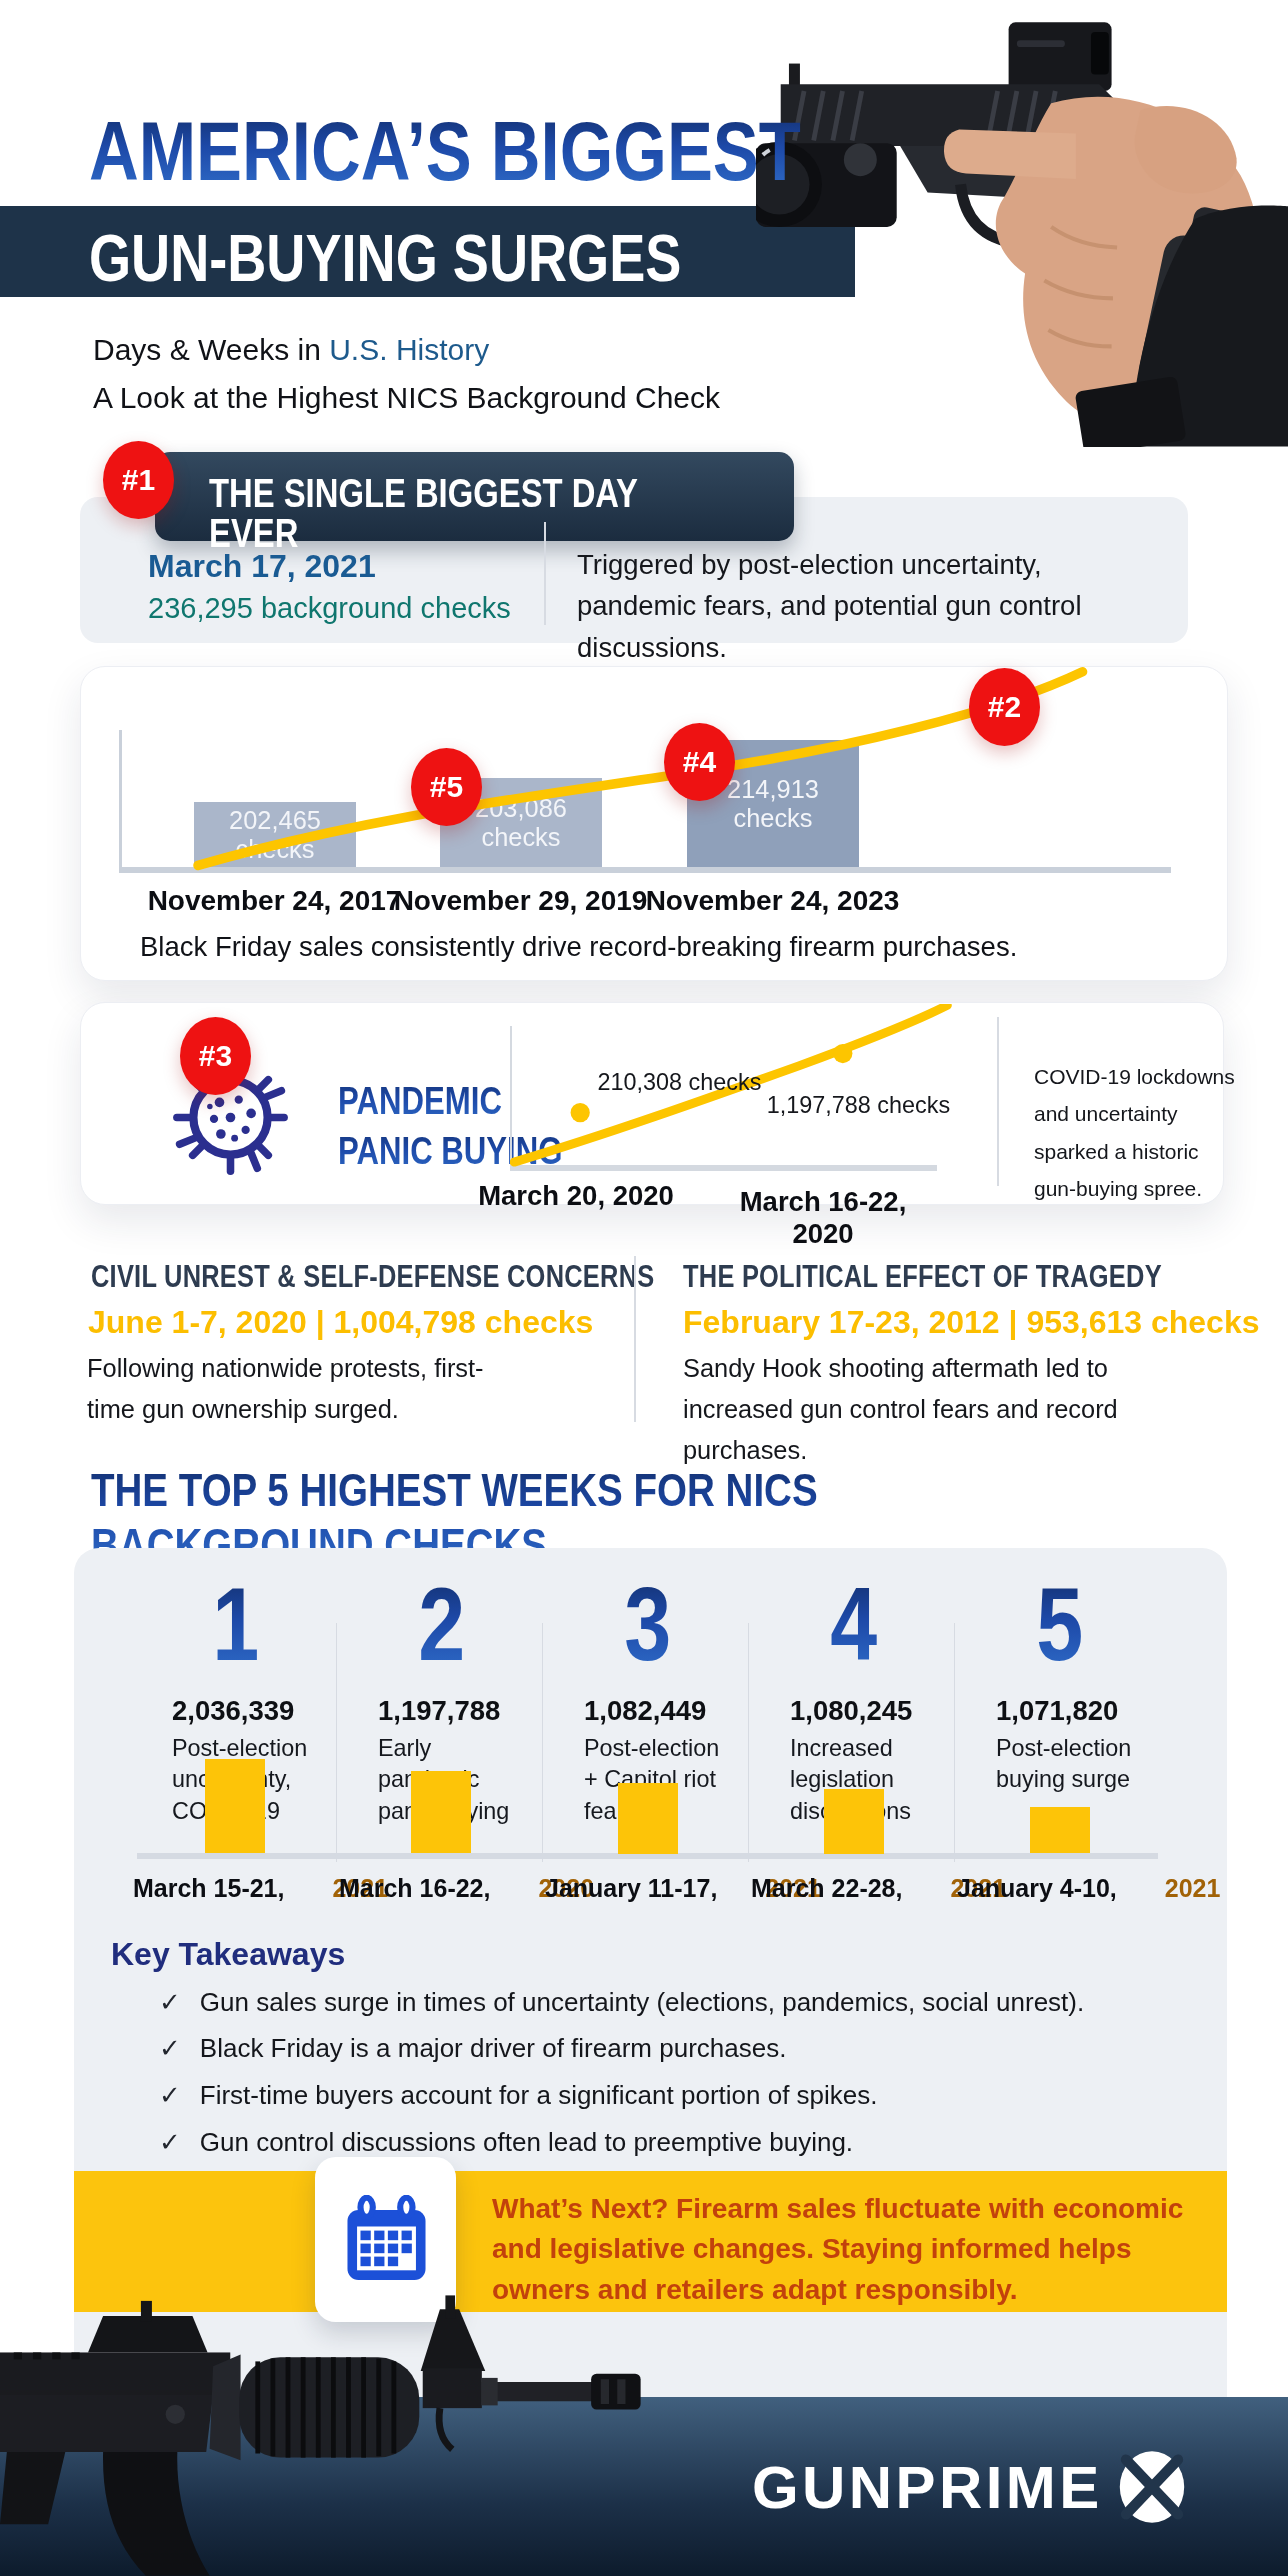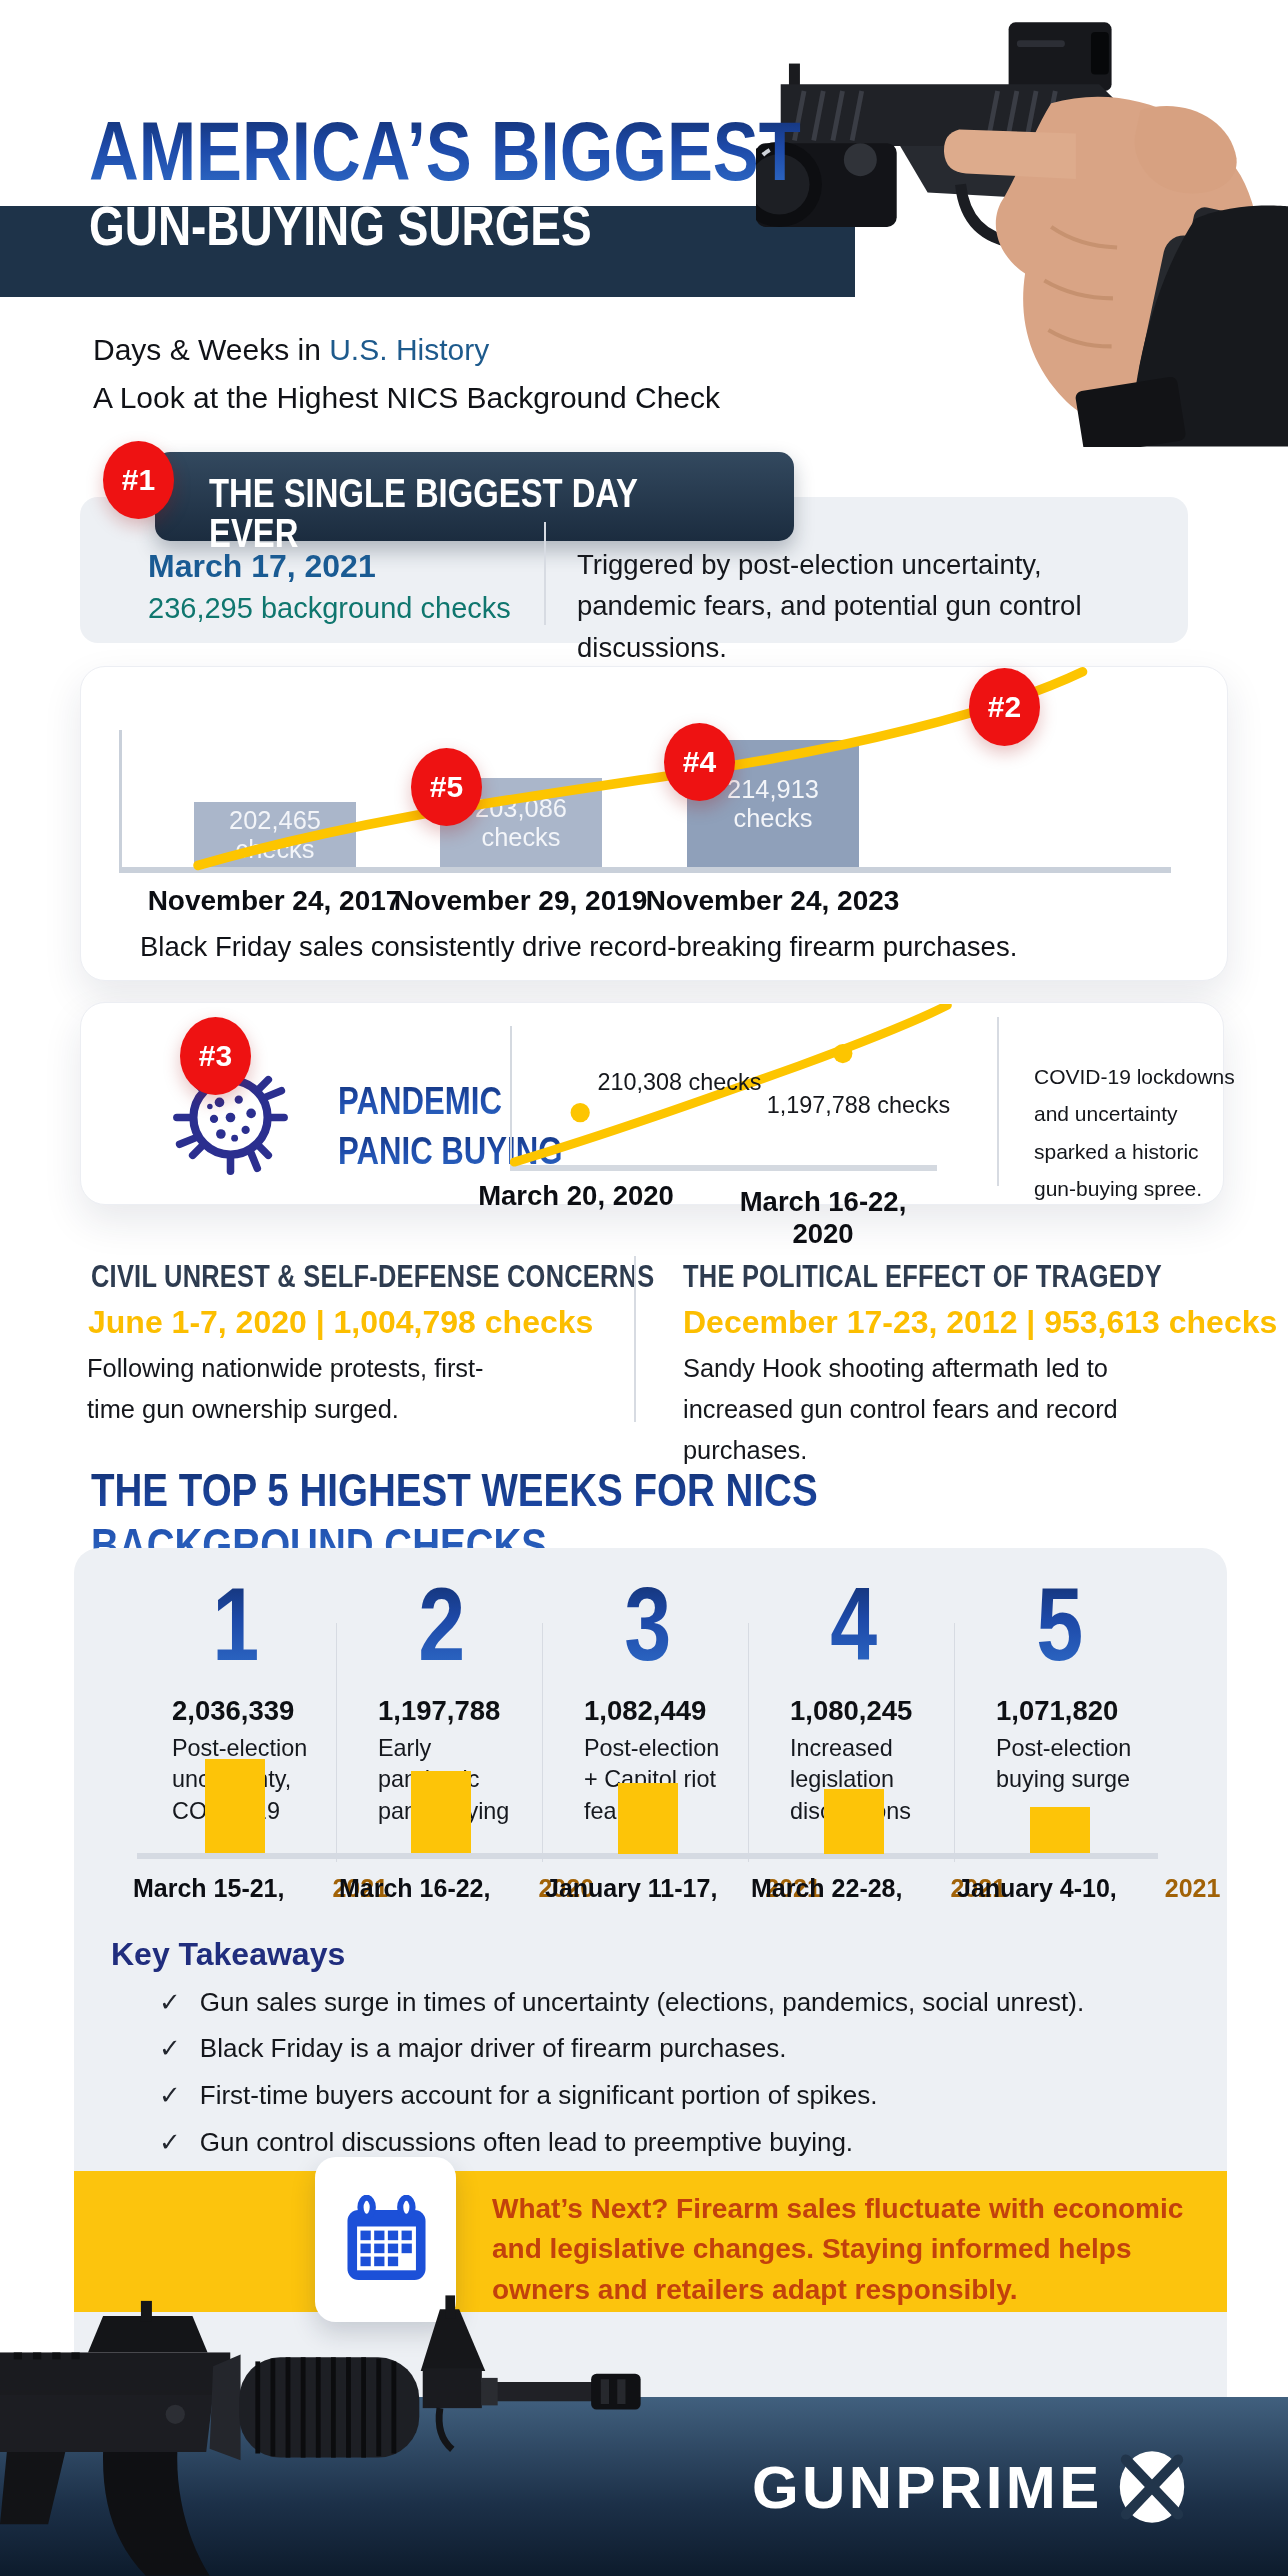--- a/index.html
+++ b/index.html
@@ -34,21 +34,21 @@
 </style>
 </head>
 <body>
 
 <div class="page">
 
   <div class="abs" style="left:89px;top:109px;font-size:84px;line-height:1;z-index:3;">
     <span class="cond grad-blue">AMERICA’S BIGGEST</span>
   </div>
   <div class="abs" style="left:0;top:206px;width:855px;height:91px;background:#1e3349;z-index:1;"></div>
-  <div class="abs" style="left:89px;top:198px;font-size:56px;line-height:1;z-index:3;text-align:center;">
+  <div class="abs" style="left:89px;top:225px;font-size:66px;line-height:1;z-index:3;text-align:center;">
     <span class="cond white">GUN-BUYING SURGES</span>
   </div>
 
   <svg class="abs" style="left:756px;top:0;z-index:2;" width="532" height="447" viewBox="0 0 775 650">
 
     <rect x="368" y="32" width="150" height="100" rx="10" fill="#17181c"></rect>
     <rect x="488" y="46" width="26" height="62" rx="6" fill="#07080a"></rect>
     <rect x="380" y="58" width="70" height="10" rx="5" fill="#2c2e35"></rect>
 
     <rect x="48" y="92" width="16" height="32" fill="#1a1b1f"></rect>
@@ -208,21 +208,21 @@
     <span class="cond ev-title">CIVIL UNREST &amp; SELF-DEFENSE CONCERNS</span>
   </div>
   <div class="abs ev-stat" style="left:88px;top:1304px;">June 1-7, 2020 | 1,004,798 checks</div>
   <div class="abs ev-body" style="left:87px;top:1348px;width:398px;">Following nationwide protests, first-time gun ownership surged.</div>
 
   <div class="abs vdiv" style="left:634px;top:1256px;width:2.1px;height:166px;"></div>
 
   <div class="abs" style="left:683px;top:1258px;font-size:32px;">
     <span class="cond ev-title">THE POLITICAL EFFECT OF TRAGEDY</span>
   </div>
-  <div class="abs ev-stat" style="left:683px;top:1304px;">December 17-23, 2012 | 953,613 checks</div>
+  <div class="abs ev-stat" style="left:683px;top:1304px;">February 17-23, 2012 | 953,613 checks</div>
   <div class="abs ev-body" style="left:683px;top:1348px;width:481px;">Sandy Hook shooting aftermath led to increased gun control fears and record purchases.</div>
 
   <div class="abs" style="left:91px;top:1462px;font-size:47px;">
     <span class="cond grad-blue">THE TOP 5 HIGHEST WEEKS FOR NICS BACKGROUND CHECKS</span>
   </div>
 
   <div class="abs" style="left:74px;top:1548px;width:1153px;height:849px;background:#edf0f4;border-radius:25px 25px 0 0;z-index:0;"></div>
 
   <div class="abs vdiv" style="left:336px;top:1623px;width:1.4px;height:239px;z-index:1;"></div>
   <div class="abs vdiv" style="left:542px;top:1623px;width:1.4px;height:239px;z-index:1;"></div>

